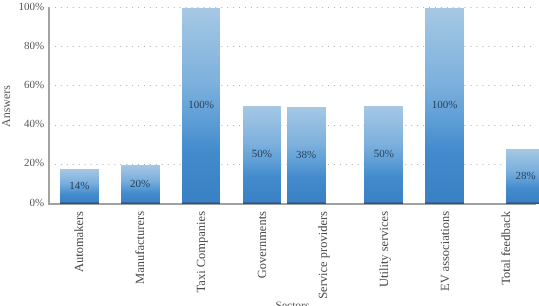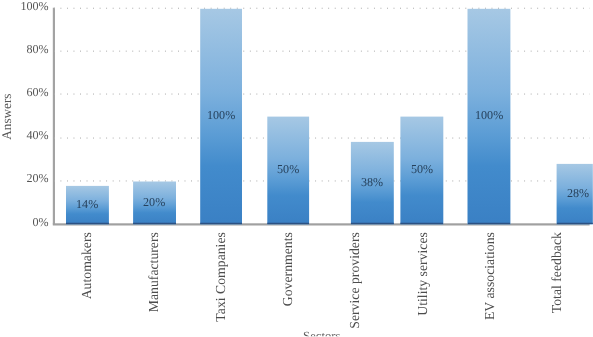--- a/index.html
+++ b/index.html
@@ -77,21 +77,21 @@
     </div>
     <div class="bar" style="left: 71.95px; width: 38.8px; height: 39.32px;">
       <div class="barlabel">20%</div>
     </div>
     <div class="bar" style="left: 132.85px; width: 38.8px; height: 196.6px;">
       <div class="barlabel">100%</div>
     </div>
     <div class="bar" style="left: 193.75px; width: 38.8px; height: 98.3px;">
       <div class="barlabel">50%</div>
     </div>
-    <div class="bar" style="left: 270px; width: 38.8px; height: 75px;">
+    <div class="bar" style="left: 238px; width: 38.8px; height: 97px;">
       <div class="barlabel">38%</div>
     </div>
     <div class="bar" style="left: 315.55px; width: 38.8px; height: 98.3px;">
       <div class="barlabel">50%</div>
     </div>
     <div class="bar" style="left: 376.45px; width: 38.8px; height: 196.6px;">
       <div class="barlabel">100%</div>
     </div>
     <div class="bar" style="left: 437.35px; width: 38.8px; height: 55.048px; margin-left: 20px;">
       <div class="barlabel">28%</div>

